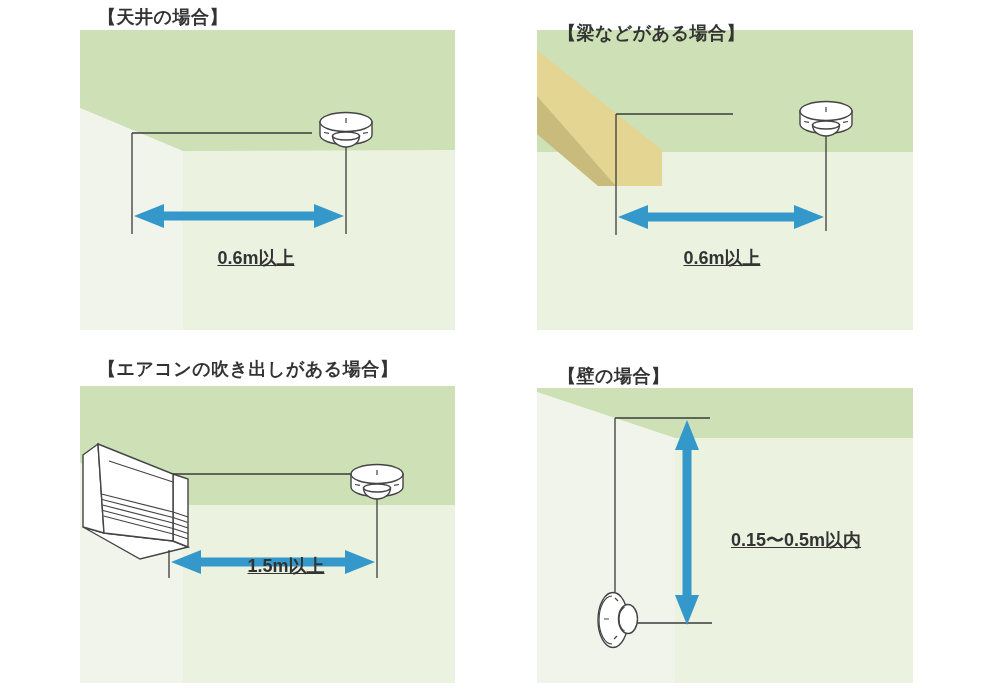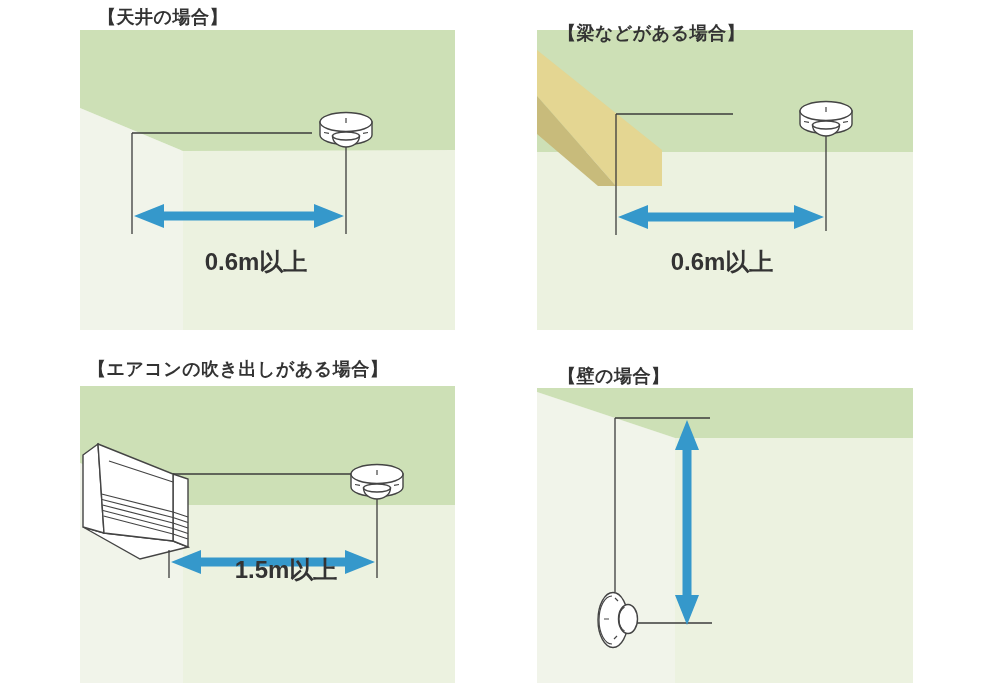--- a/index.html
+++ b/index.html
@@ -6,22 +6,22 @@
   #stage{
     position:relative;width:1000px;height:700px;overflow:hidden;background:#fff;
     font-family:"Liberation Sans","DejaVu Sans",sans-serif;
   }
   #diagram{position:absolute;left:0;top:0;}
   .panel-title{
     position:absolute;font-size:18px;font-weight:bold;color:var(--c-text,#333);
     white-space:nowrap;line-height:22px;letter-spacing:0.5px;
   }
   .measure-label{
-    position:absolute;font-size:24px;font-weight:bold;color:var(--c-text,#333);
-    white-space:nowrap;transform:translateX(-50%);
+    position:absolute;font-size:18px;font-weight:bold;color:var(--c-text,#333);
+    white-space:nowrap;transform:translateX(-50%);text-decoration:underline;
   }
   .ceiling{fill:var(--c-ceiling,#cde0b6);}
   .wallback{fill:var(--c-wall_back,#ecf2e0);}
   .wallside{fill:var(--c-wall_side,#f1f4ea);}
   .beamlight{fill:var(--c-beam_light,#e4d692);}
   .beamdark{fill:var(--c-beam_dark,#c8bb7b);}
   .mline{stroke:var(--c-line_dark,#3c3c3c);stroke-width:1.3;fill:none;}
   .blue{fill:var(--c-arrow_blue,#3598cb);}
   .dev{fill:var(--c-device_fill,#ffffff);stroke:var(--c-device_line,#444444);stroke-width:1.4;}
   .devline{fill:none;stroke:var(--c-device_line,#444444);stroke-width:1.2;}
@@ -99,19 +99,20 @@
         <path class="devline" d="M -1 -24 A 13 24 0 0 0 -1 24"></path>
         <ellipse class="dev" cx="15" cy="-1" rx="9.5" ry="14.5"></ellipse>
         <path class="devline" d="M 11.5 -13 A 9 13 0 0 0 11.5 11"></path>
         <path class="devline" d="M 2 -22 l 3 3 M 1 19 l 3 -3 M -9 -1 l 5 0"></path>
       </g>
     </g>
   </svg>
 
   <div class="panel-title" style="left:98px;top:6px">【天井の場合】</div>
   <div class="panel-title" style="left:558px;top:22px">【梁などがある場合】</div>
-  <div class="panel-title" style="left:88px;top:358px">【エアコンの吹き出しがある場合】</div>
+  <div class="panel-title" style="left:98px;top:358px">【エアコンの吹き出しがある場合】</div>
   <div class="panel-title" style="left:558px;top:365px">【壁の場合】</div>
 
   <div class="measure-label" style="left:256px;top:246px">0.6m以上</div>
   <div class="measure-label" style="left:722px;top:246px">0.6m以上</div>
   <div class="measure-label" style="left:286px;top:554px">1.5m以上</div>
+  <div class="measure-label" style="left:796px;top:528px">0.15〜0.5m以内</div>
 </div>
 
 </body></html>

